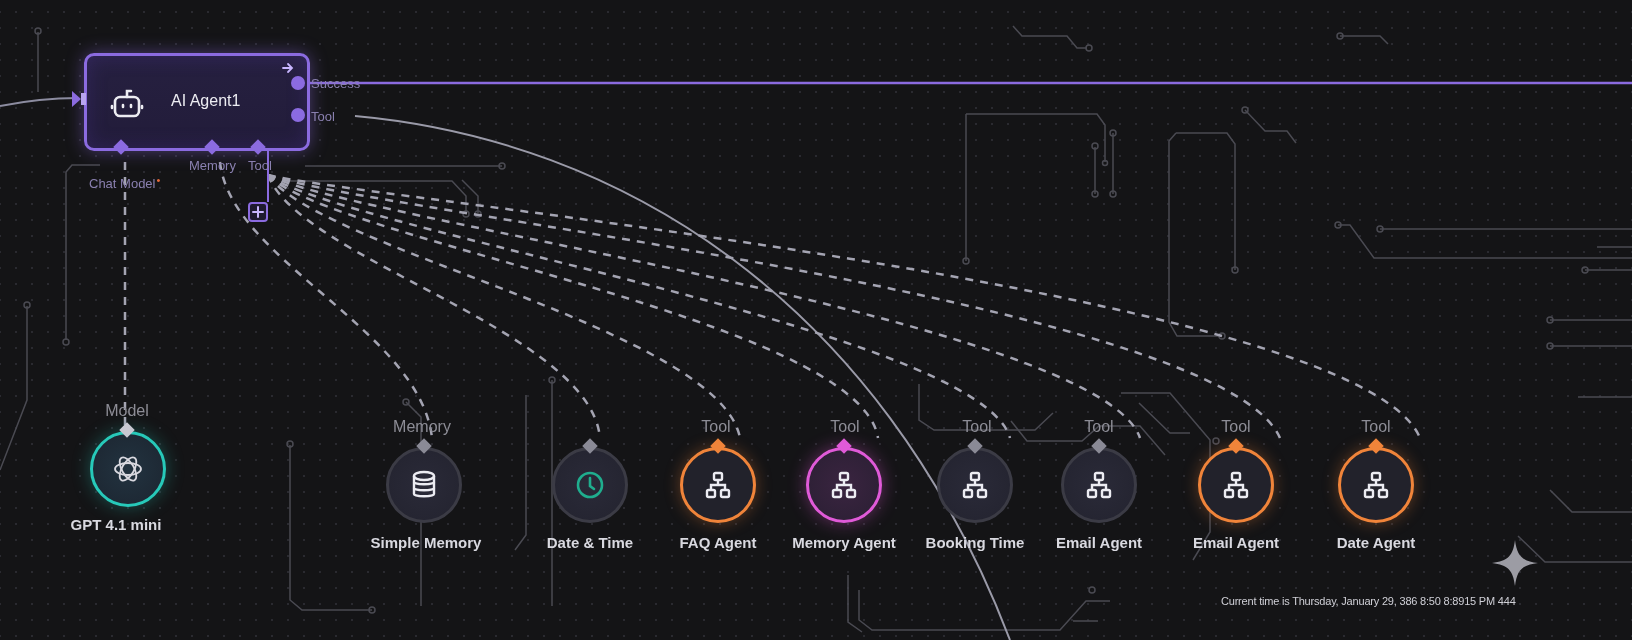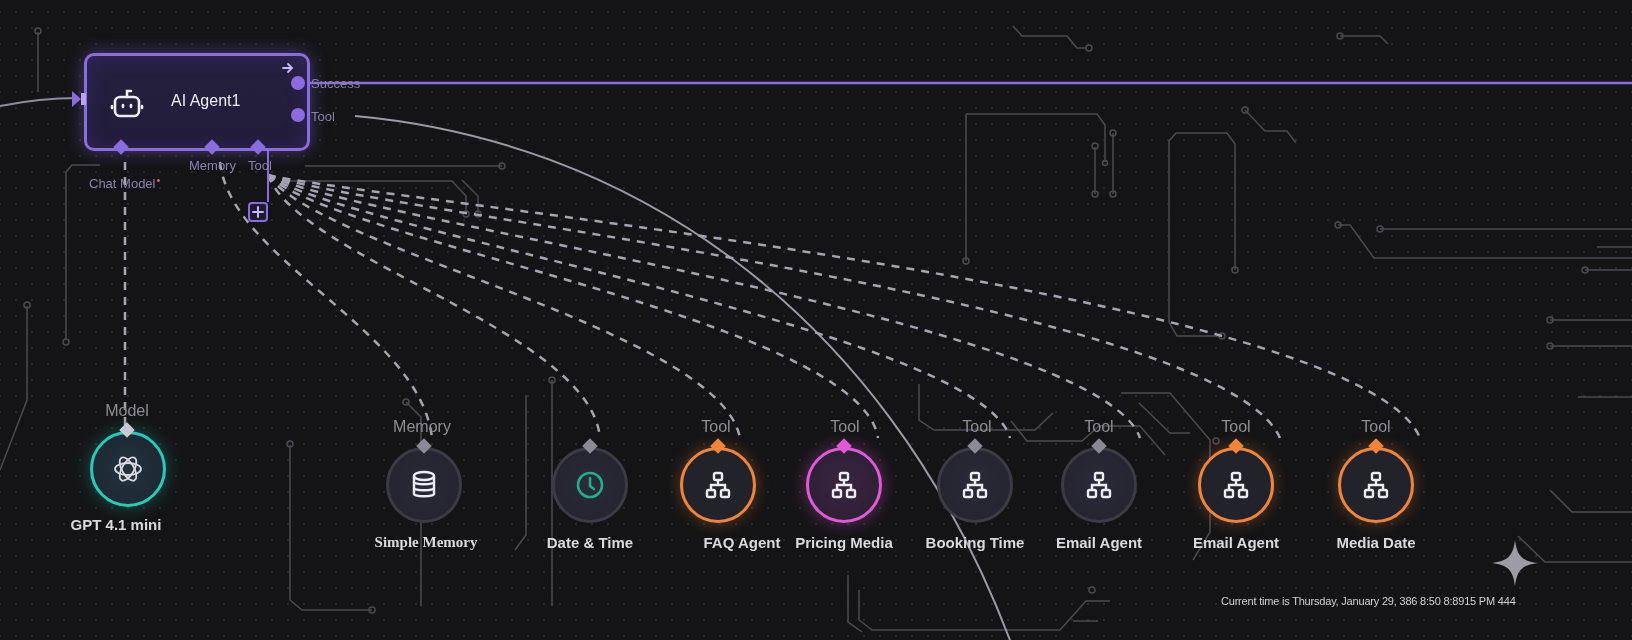--- a/index.html
+++ b/index.html
@@ -181,54 +181,54 @@
 
 <div class="sub-label" style="left:422px;top:418px;">Memory</div>
 <div class="sub-node" style="left:424px;top:485px;">
   <svg width="26" height="30" viewBox="0 0 26 30" fill="none" stroke="#ececf2" stroke-width="2.4">
     <ellipse cx="13" cy="6" rx="10" ry="4"></ellipse>
       <path d="M3 6 V24 C3 27 23 27 23 24 V6"></path>
       <path d="M3 12 C3 15 23 15 23 12 M3 18 C3 21 23 21 23 18"></path>
   </svg>
 </div>
 <div class="diamond" style="left:424px;top:446px;background:#8a8a96;"></div>
-<div class="node-name" style="left:426px;top:534px;font-family:Liberation Serif, serif;">Simple Memory</div>
+<div class="node-name" style="left:426px;top:534px;">Simple Memory</div>
 
 <div class="sub-node" style="left:590px;top:485px;">
   <svg width="30" height="30" viewBox="0 0 30 30" fill="none" stroke="#1fae8e" stroke-width="2.6" stroke-linecap="round">
     <circle cx="15" cy="15" r="12"></circle>
       <path d="M15 8 V16 L19 19"></path>
   </svg>
 </div>
 <div class="diamond" style="left:590px;top:446px;background:#8a8a96;"></div>
 <div class="node-name" style="left:590px;top:534px;">Date &amp; Time</div>
 
 <div class="sub-label" style="left:716px;top:418px;">Tool</div>
 <div class="sub-node orange" style="left:718px;top:485px;">
   <svg width="28" height="28" viewBox="0 0 28 28" fill="none" stroke="#ececf2" stroke-width="2.4">
       <rect x="10" y="2" width="8" height="7" rx="1.5"></rect>
       <rect x="3" y="19" width="8" height="7" rx="1.5"></rect>
       <rect x="17" y="19" width="8" height="7" rx="1.5"></rect>
       <path d="M14 9 V14 M7 19 V14 H21 V19"></path>
     </svg>
 </div>
 <div class="diamond" style="left:718px;top:446px;background:#f0843a;"></div>
-<div class="node-name" style="left:718px;top:534px;margin-left:24px;">FAQ Agent</div>
+<div class="node-name" style="left:718px;top:534px;">FAQ Agent</div>
 
 <div class="sub-label" style="left:845px;top:418px;">Tool</div>
 <div class="sub-node pink" style="left:844px;top:485px;">
   <svg width="28" height="28" viewBox="0 0 28 28" fill="none" stroke="#ececf2" stroke-width="2.4">
       <rect x="10" y="2" width="8" height="7" rx="1.5"></rect>
       <rect x="3" y="19" width="8" height="7" rx="1.5"></rect>
       <rect x="17" y="19" width="8" height="7" rx="1.5"></rect>
       <path d="M14 9 V14 M7 19 V14 H21 V19"></path>
     </svg>
 </div>
 <div class="diamond" style="left:844px;top:446px;background:#e05ad8;"></div>
-<div class="node-name" style="left:844px;top:534px;">Pricing Media</div>
+<div class="node-name" style="left:844px;top:534px;">Memory Agent</div>
 
 <div class="sub-label" style="left:977px;top:418px;">Tool</div>
 <div class="sub-node" style="left:975px;top:485px;">
   <svg width="28" height="28" viewBox="0 0 28 28" fill="none" stroke="#ececf2" stroke-width="2.4">
       <rect x="10" y="2" width="8" height="7" rx="1.5"></rect>
       <rect x="3" y="19" width="8" height="7" rx="1.5"></rect>
       <rect x="17" y="19" width="8" height="7" rx="1.5"></rect>
       <path d="M14 9 V14 M7 19 V14 H21 V19"></path>
     </svg>
 </div>
@@ -262,19 +262,19 @@
 <div class="sub-label" style="left:1376px;top:418px;">Tool</div>
 <div class="sub-node orange" style="left:1376px;top:485px;">
   <svg width="28" height="28" viewBox="0 0 28 28" fill="none" stroke="#ececf2" stroke-width="2.4">
       <rect x="10" y="2" width="8" height="7" rx="1.5"></rect>
       <rect x="3" y="19" width="8" height="7" rx="1.5"></rect>
       <rect x="17" y="19" width="8" height="7" rx="1.5"></rect>
       <path d="M14 9 V14 M7 19 V14 H21 V19"></path>
     </svg>
 </div>
 <div class="diamond" style="left:1376px;top:446px;background:#f0843a;"></div>
-<div class="node-name" style="left:1376px;top:534px;">Media Date</div>
+<div class="node-name" style="left:1376px;top:534px;">Date Agent</div>
 
 <svg class="sparkle" viewBox="0 0 50 50">
   <path d="M25 2 C27 18 32 23 48 25 C32 27 27 32 25 48 C23 32 18 27 2 25 C18 23 23 18 25 2 Z" fill="#9c9ca4"></path>
 </svg>
 
 <div class="status">Current time is Thursday, January 29, 386  8:50 8:8915 PM  444</div>
 
 </body></html>

